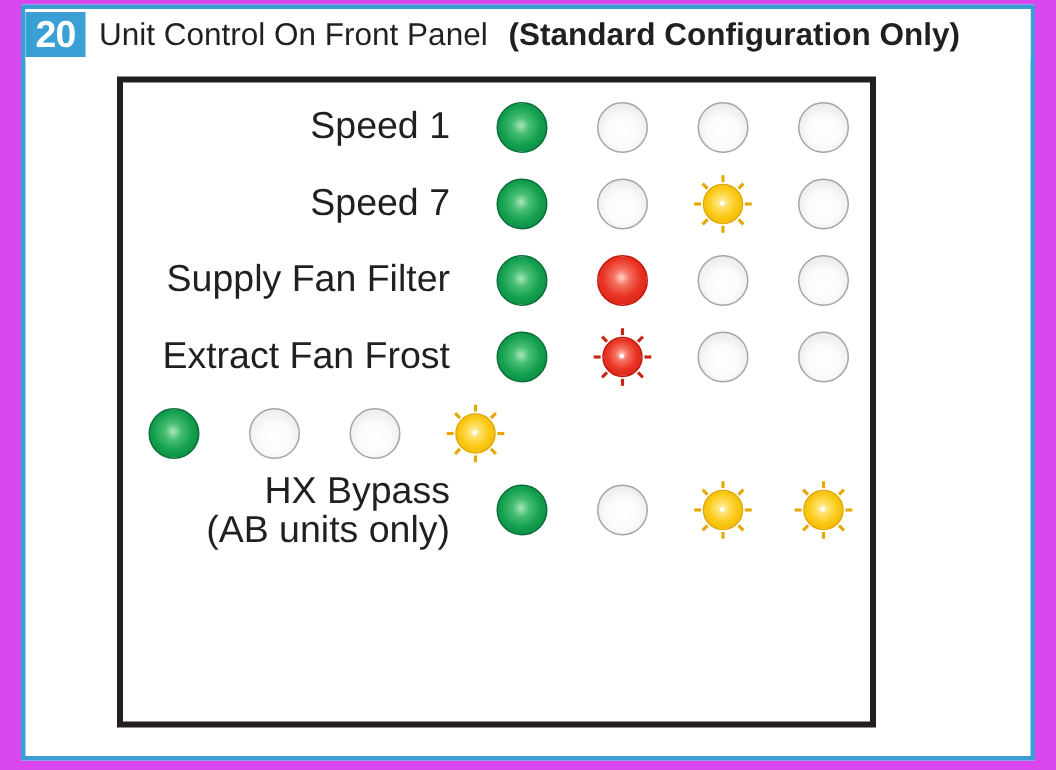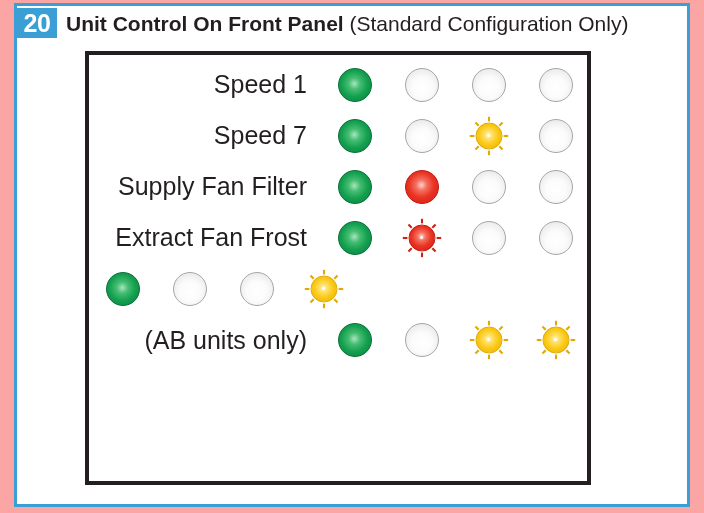--- a/index.html
+++ b/index.html
@@ -12,21 +12,21 @@
     height: 513px;
     font-family: "Liberation Sans", sans-serif;
     overflow: hidden;
   }
 
   .page {
     position: relative;
     width: 704px;
     height: 513px;
     box-sizing: border-box;
-    background: #fca5a5;
+    background: #d946ef;
   }
 
   
   .blue-frame {
     position: absolute;
     left: 14px;
     top: 3px;
     width: 676px;
     height: 504px;
     box-sizing: border-box;
@@ -60,27 +60,27 @@
     flex: none;
   }
 
   .title {
     margin-left: 9px;
     font-size: 21px;
     color: #231f20;
     white-space: nowrap;
     line-height: 1;
   }
-  .title .regular { font-weight: bold; }
-  .title .bold { font-weight: normal; }
+  .title .regular { font-weight: normal; }
+  .title .bold { font-weight: bold; margin-left: 8px; }
 
   
   .panel {
     position: absolute;
-    left: 85px;
+    left: 78px;
     top: 51px;
     width: 506px;
     height: 434px;
     box-sizing: border-box;
     border: 4px solid #231f20;
     background: #ffffff;
   }
 
   .rows {
     position: absolute;
@@ -371,20 +371,21 @@
                   <line x1="6.68" y1="6.68" x2="3.42" y2="3.42" stroke="#e3a900" stroke-width="2.1" stroke-linecap="butt"></line>
                 </svg>
                 <div class="bulb"></div>
                 <div class="center-dot"></div>
               </div>
             </div>
           </div>
         </div>
         <div class="row">
           <div class="row-label label-two-line">
+            <div>HX Bypass</div>
             <div>(AB units only)</div>
           </div>
           <div class="leds">
             <div class="led-cell">
               <div class="led green">
                 <div class="bulb"></div>
               </div>
             </div>
             <div class="led-cell">
               <div class="led off">

